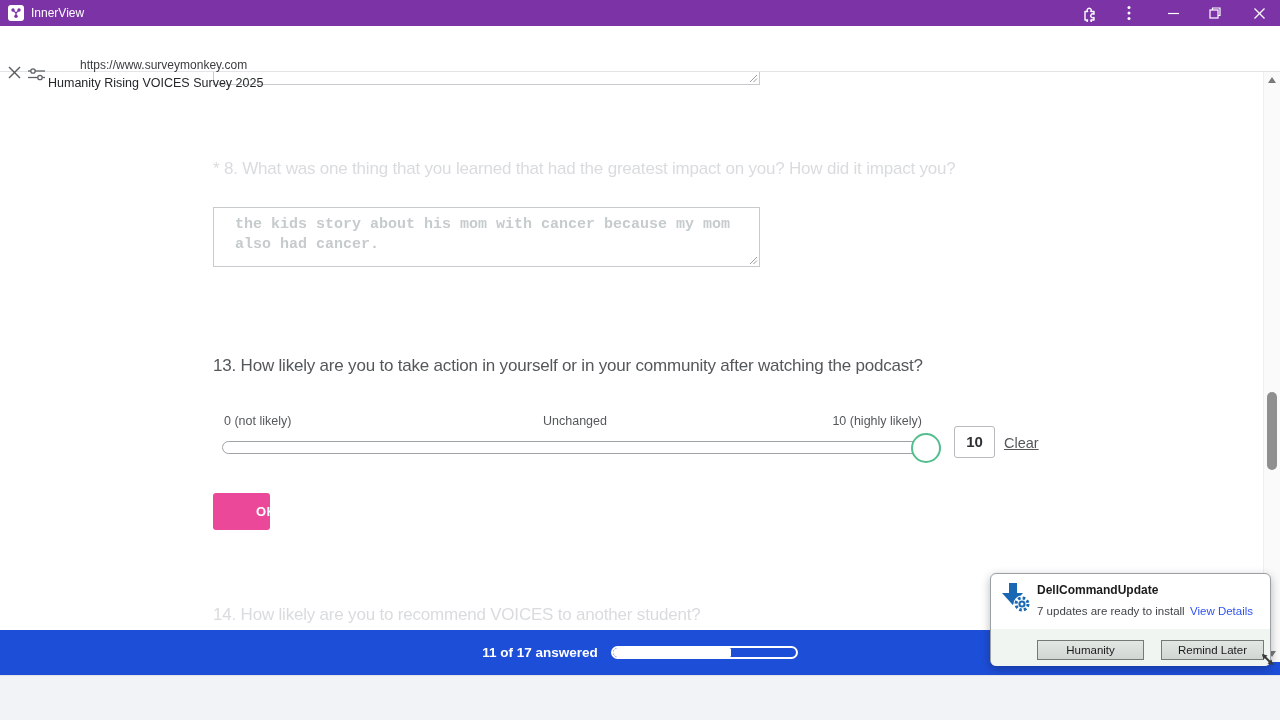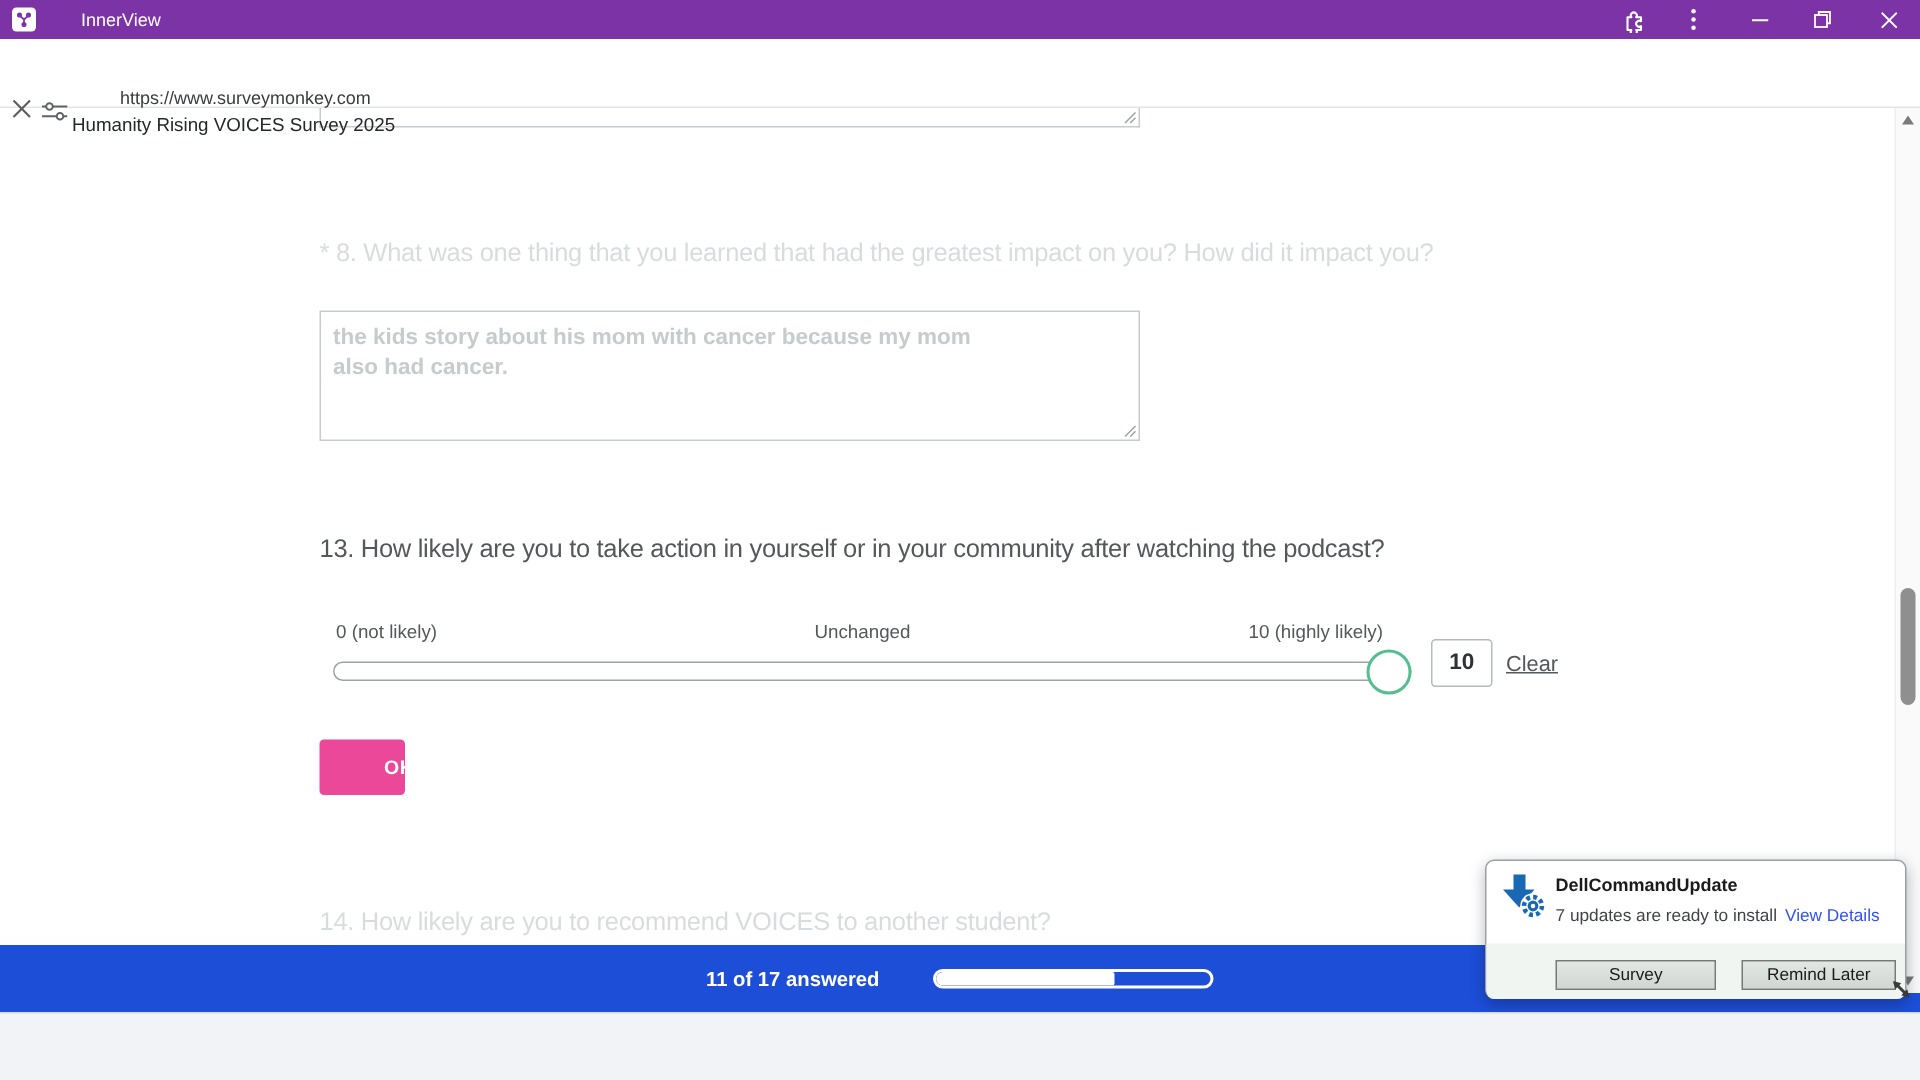--- a/index.html
+++ b/index.html
@@ -1,18 +1,18 @@
 <!DOCTYPE html>
 <html><head>
 <meta charset="utf-8">
 <style>
   * { margin:0; padding:0; box-sizing:border-box; }
   html,body { width:1280px; height:720px; overflow:hidden; }
   body { font-family:"Liberation Sans", sans-serif; background:#fff; }
-  .abs { position:absolute;gap:23px; }
+  .abs { position:absolute; }
   #screen { position:relative; width:1280px; height:720px; background:#fff; overflow:hidden; }
 
   
   .titlebar { left:0; top:0; width:1280px; height:26px; background:#7B33A6; display:flex; align-items:center; z-index:4; }
   .app-icon { width:16px; height:16px; margin-left:8px; background:#fff; border-radius:3px; display:flex; align-items:center; justify-content:center; }
   .app-title { color:#fff; font-size:12px; margin-left:7px; }
   .win-ctl { position:absolute; top:0; height:26px; width:34px; display:flex; align-items:center; justify-content:center; color:#fff; }
   .ctl-puzzle { left:1072px; } .ctl-menu { left:1112px; font-size:13px; letter-spacing:0; }
   .ctl-min { left:1156px; } .ctl-max { left:1198px; } .ctl-close { left:1242px; }
 
@@ -21,21 +21,21 @@
   .hdr-close { left:8px; top:40px; font-size:14px; color:#5A5D60; line-height:14px; }
   .hdr-tune { left:28px; top:41px; }
   .hdr-url { left:48px; top:32px; font-size:12px; color:#3A3D40;margin-left:32px; }
   .hdr-title { left:48px; top:50px; font-size:12.5px; color:#24282B; }
 
   
   .ta-partial { left:213px; top:72px; width:547px; height:13px; border:1px solid #C7CBCD; border-top:none; background:#fff; }
   .q-label-light { color:#D9DCDE; font-size:17px; letter-spacing:-0.2px; }
   .q-label-dark  { color:#54585B; font-size:17px; letter-spacing:-0.2px; }
   .q12-label { left:213px; top:159px; width:860px; }
-  .q12-box { left:213px; top:207px; width:547px; height:87px; border:1px solid #C7CBCD; background:#fff; padding:7px 8px; }
+  .q12-box { left:213px; top:207px; width:547px; height:60px; border:1px solid #C7CBCD; background:#fff; padding:7px 21px;font-family:Liberation Mono, monospace; }
   .q12-answer { font-size:15px; font-weight:600; color:#C6CBCD; line-height:20px; white-space:pre-line; }
   .rsz { position:absolute; right:1px; bottom:1px; }
   .q13-label { left:213px; top:356px; width:860px; }
   .scale-lbl { font-size:12.5px; color:#54585B; }
   .lbl-min { left:224px; top:414px; }
   .lbl-mid { left:450px; top:414px; width:250px; text-align:center; }
   .lbl-max { left:750px; top:414px; width:172px; text-align:right; }
   .track { left:222px; top:441px; width:719px; height:13px; border:1.5px solid #9EA3A6; border-radius:8px; background:#fff; }
   .handle { left:911px; top:433px; width:30px; height:30px; border:2px solid #55BE8F; border-radius:50%; background:#fff; z-index:2; }
   .val-box { left:954px; top:426px; width:41px; height:32px; border:1.5px solid #B6BABD; border-radius:3px; background:#fff;
@@ -192,21 +192,21 @@
         <path d="M10 2h8v10h6L13.8 24 3 12h7z" fill="#1968B3"></path>
         <circle cx="23" cy="23" r="8.5" fill="#fff"></circle>
         <circle cx="23" cy="23" r="6" fill="none" stroke="#1968B3" stroke-width="3" stroke-dasharray="2.6 2.1"></circle>
         <circle cx="23" cy="23" r="3.6" fill="#1968B3"></circle>
         <circle cx="23" cy="23" r="1.5" fill="#fff"></circle>
       </svg>
     </div>
     <div class="toast-title">DellCommandUpdate</div>
     <div class="toast-msg">7 updates are ready to install</div>
     <div class="toast-link">View Details</div>
-    <button class="toast-btn btn-install">Survey</button>
+    <button class="toast-btn btn-install">Humanity</button>
     <button class="toast-btn btn-remind">Remind Later</button>
   </div>
 
   <div class="abs cursor">
     <svg width="15" height="15" viewBox="0 0 15 15">
       <line x1="2" y1="2" x2="11" y2="11" stroke="#3A3A3A" stroke-width="2"></line>
       <path d="M1 1l5.5 1.5L2.5 6.5z" fill="#3A3A3A"></path>
       <path d="M12 12l-1.5-5.5 -4 4z" fill="#3A3A3A"></path>
     </svg>
   </div>

